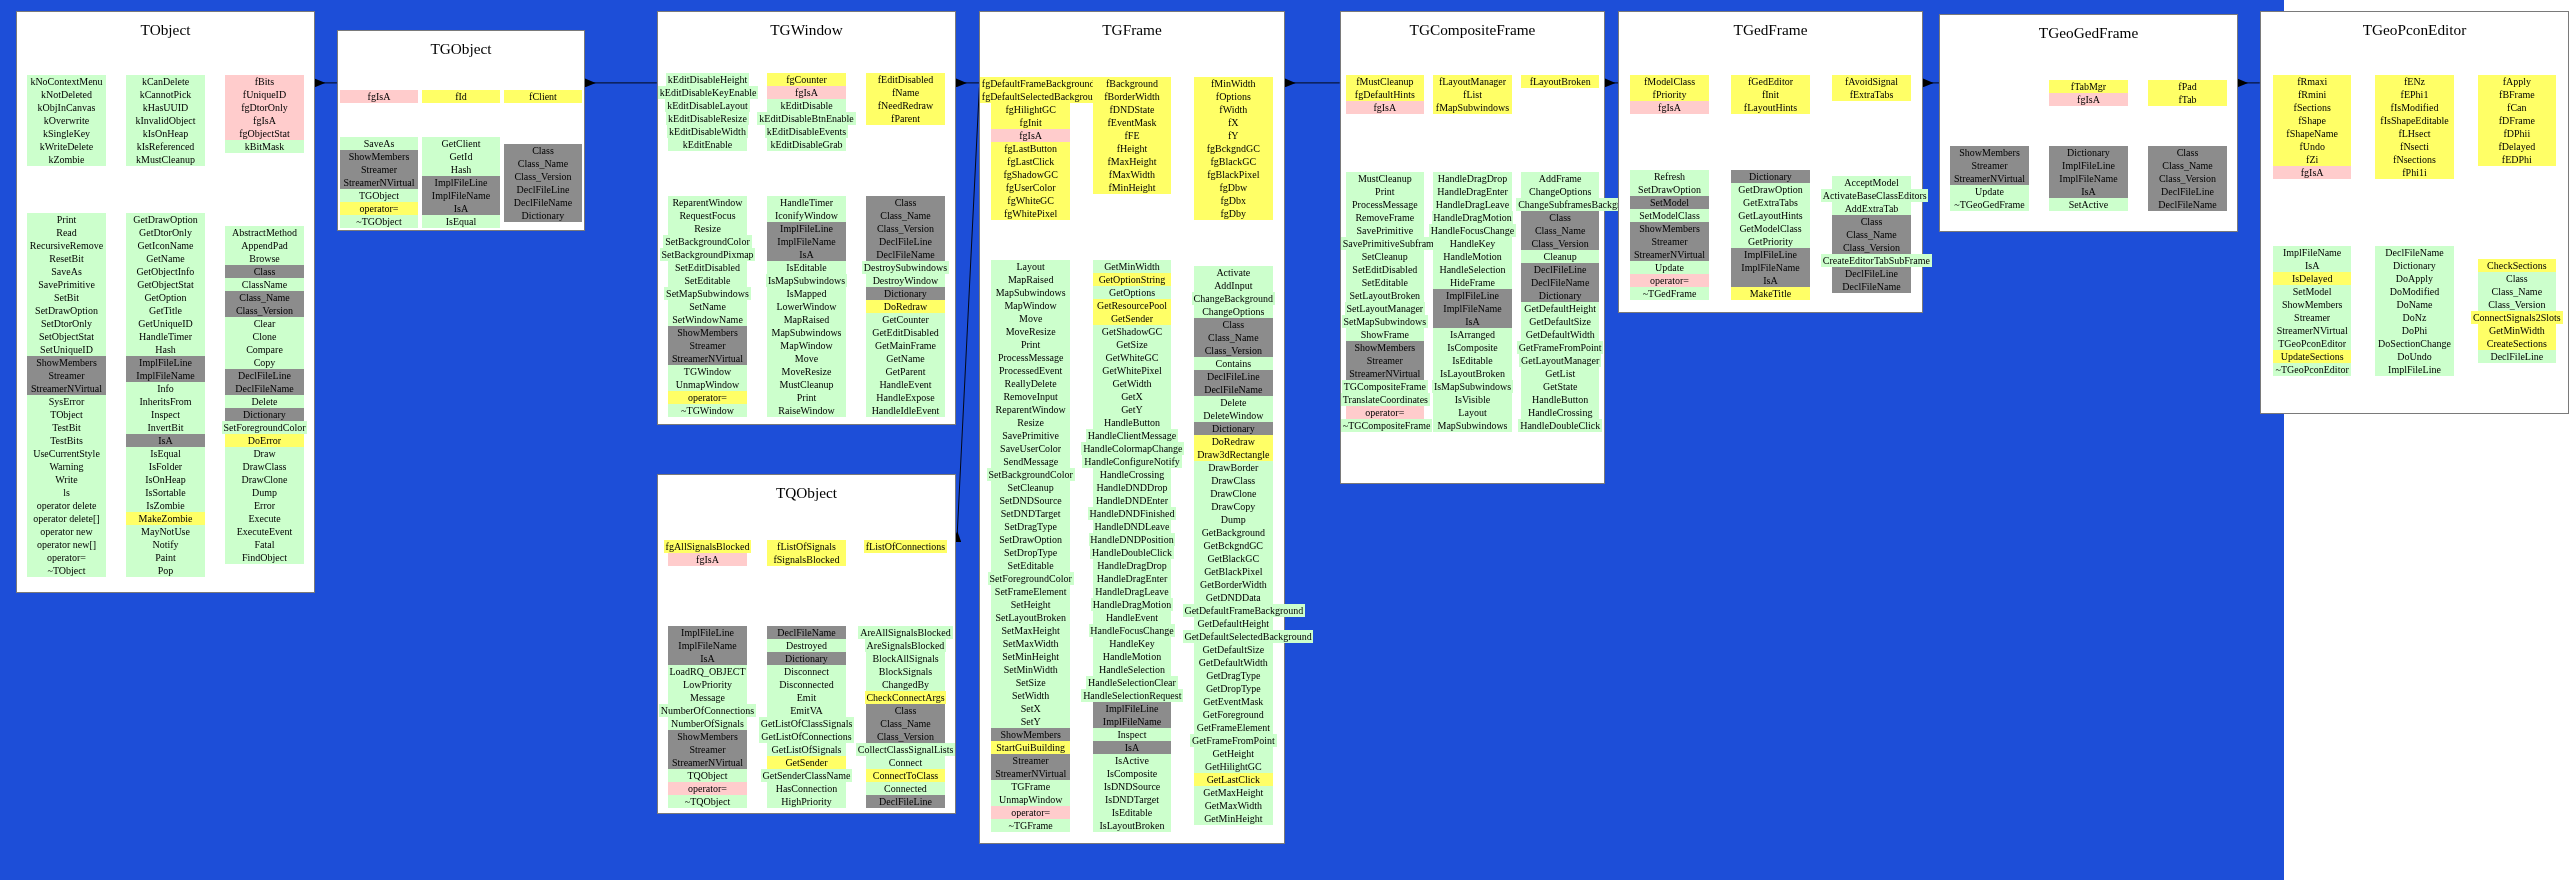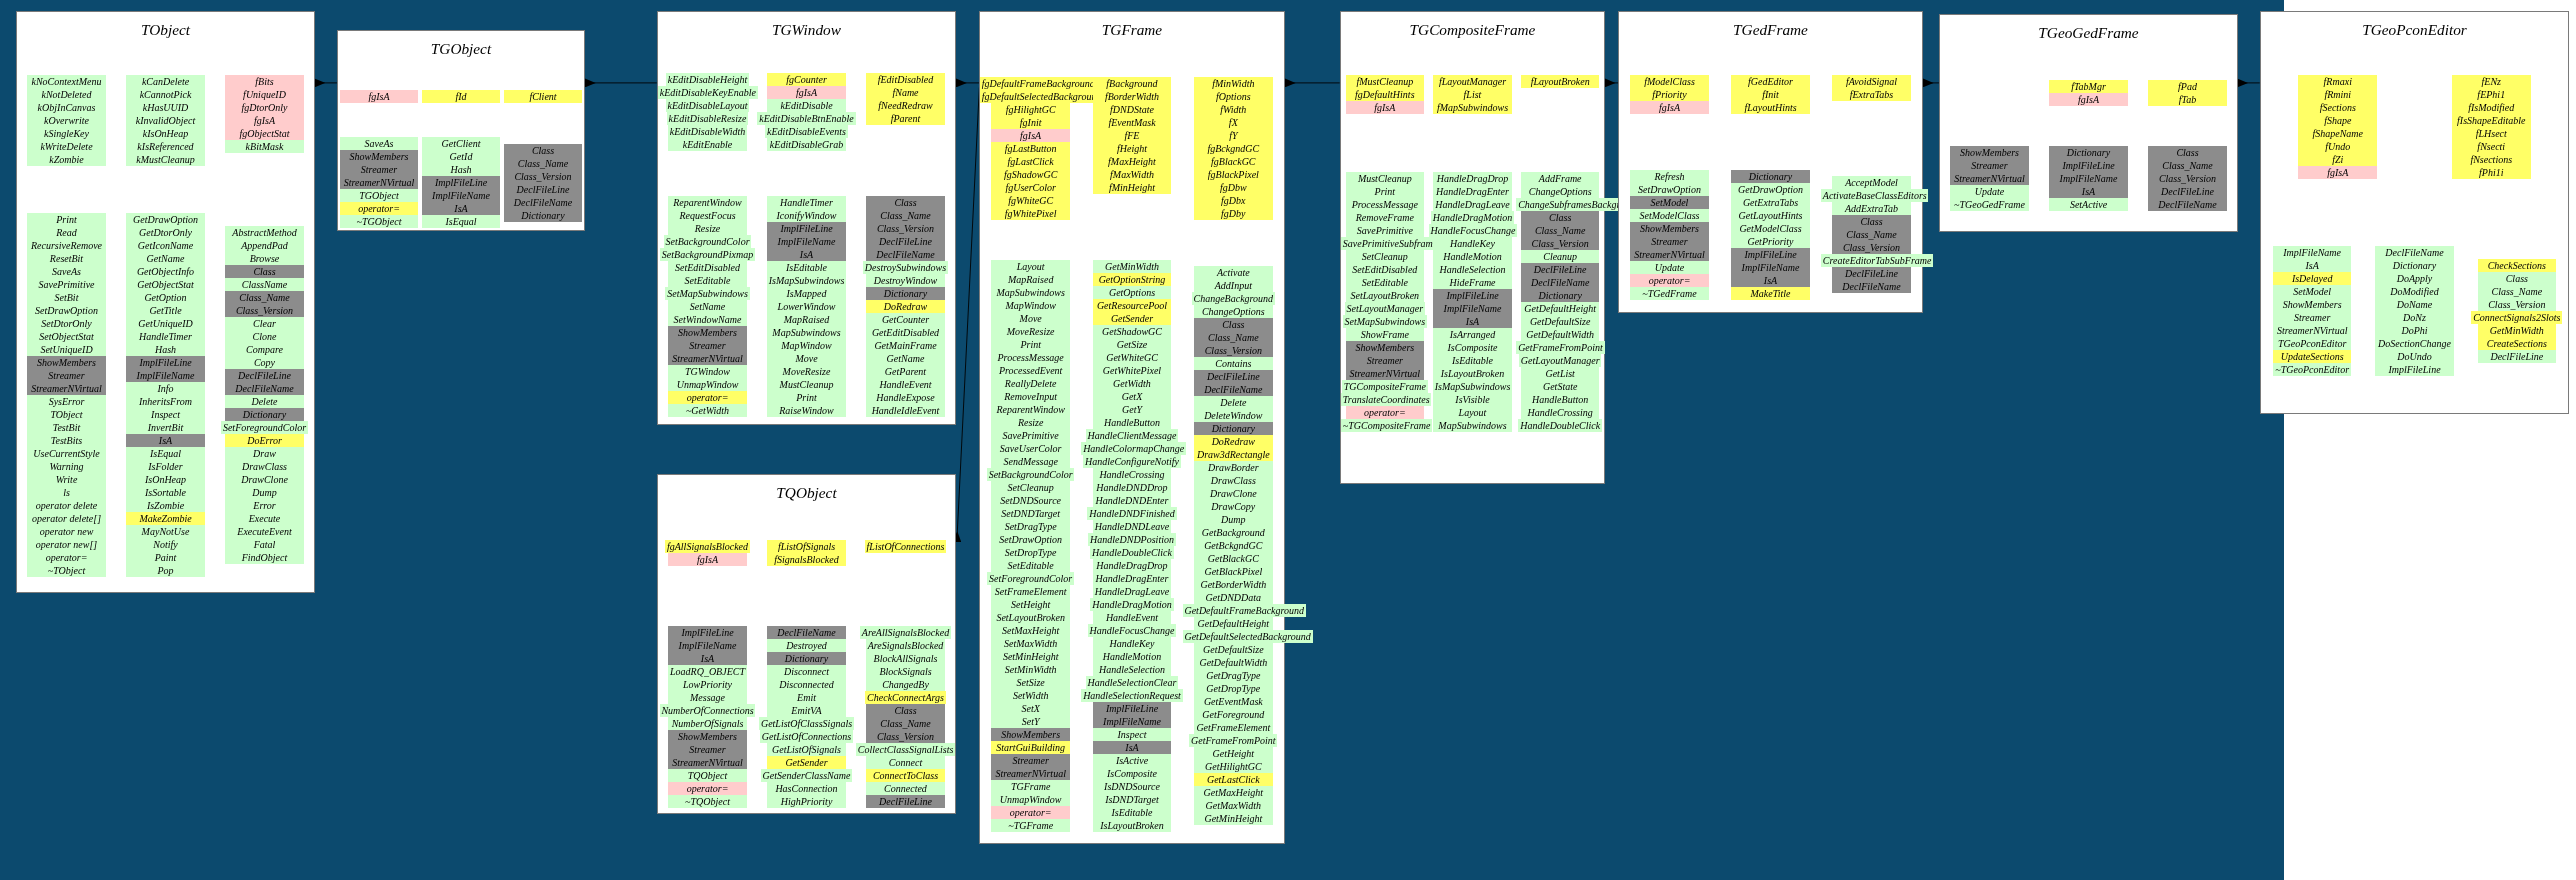--- a/index.html
+++ b/index.html
@@ -1,17 +1,17 @@
 <!DOCTYPE html>
 <html style="font-size:14.4px"><head>
 <meta charset="utf-8">
 <style>
   html,body{margin:0;padding:0;background:#ffffff;}
-  #diagram{position:relative;width:2284px;height:881px;background:#0c4a6e;
-           font-family:"Liberation Serif","DejaVu Serif",serif;color:#000;font-style:italic;}
+  #diagram{position:relative;width:2284px;height:881px;background:#1d4ed8;
+           font-family:"Liberation Serif","DejaVu Serif",serif;color:#000;}
   .class-box{position:absolute;border:0.9px solid #7a7a7a;background:#fff;}
   .class-title{position:absolute;top:9px;left:0;right:0;text-align:center;
                font-size:15.3px;color:#000;}
   .member-section{position:absolute;left:0;right:0;display:flex;}
   .member-col{flex:1 1 0;min-width:0;}
   .member-row{height:13px;line-height:13px;font-size:10px;text-align:center;
               white-space:nowrap;}
   .mem{display:inline-block;min-width:75px;padding:0 1.8px;}
   .c-g{background:#ccffcc;}
   .c-y{background:#ffff66;}
@@ -238,21 +238,21 @@
           <div class="member-row"><span class="mem c-g">SetEditable</span></div>
           <div class="member-row"><span class="mem c-g">SetMapSubwindows</span></div>
           <div class="member-row"><span class="mem c-g">SetName</span></div>
           <div class="member-row"><span class="mem c-g">SetWindowName</span></div>
           <div class="member-row"><span class="mem c-k">ShowMembers</span></div>
           <div class="member-row"><span class="mem c-k">Streamer</span></div>
           <div class="member-row"><span class="mem c-k">StreamerNVirtual</span></div>
           <div class="member-row"><span class="mem c-g">TGWindow</span></div>
           <div class="member-row"><span class="mem c-g">UnmapWindow</span></div>
           <div class="member-row"><span class="mem c-y">operator=</span></div>
-          <div class="member-row"><span class="mem c-g">~GetWidth</span></div>
+          <div class="member-row"><span class="mem c-g">~TGWindow</span></div>
         </div>
         <div class="member-col" style="min-height: 0.9px;">
           <div class="member-row"><span class="mem c-g">HandleTimer</span></div>
           <div class="member-row"><span class="mem c-g">IconifyWindow</span></div>
           <div class="member-row"><span class="mem c-k">ImplFileLine</span></div>
           <div class="member-row"><span class="mem c-k">ImplFileName</span></div>
           <div class="member-row"><span class="mem c-k">IsA</span></div>
           <div class="member-row"><span class="mem c-g">IsEditable</span></div>
           <div class="member-row"><span class="mem c-g">IsMapSubwindows</span></div>
           <div class="member-row"><span class="mem c-g">IsMapped</span></div>
@@ -729,20 +729,29 @@
         <div class="member-col" style="min-height: 0.9px;">
           <div class="member-row"><span class="mem c-y">fENz</span></div>
           <div class="member-row"><span class="mem c-y">fEPhi1</span></div>
           <div class="member-row"><span class="mem c-y">fIsModified</span></div>
           <div class="member-row"><span class="mem c-y">fIsShapeEditable</span></div>
           <div class="member-row"><span class="mem c-y">fLHsect</span></div>
           <div class="member-row"><span class="mem c-y">fNsecti</span></div>
           <div class="member-row"><span class="mem c-y">fNsections</span></div>
           <div class="member-row"><span class="mem c-y">fPhi1i</span></div>
         </div>
+        <div class="member-col" style="min-height: 0.9px;">
+          <div class="member-row"><span class="mem c-y">fApply</span></div>
+          <div class="member-row"><span class="mem c-y">fBFrame</span></div>
+          <div class="member-row"><span class="mem c-y">fCan</span></div>
+          <div class="member-row"><span class="mem c-y">fDFrame</span></div>
+          <div class="member-row"><span class="mem c-y">fDPhii</span></div>
+          <div class="member-row"><span class="mem c-y">fDelayed</span></div>
+          <div class="member-row"><span class="mem c-y">fEDPhi</span></div>
+        </div>
       </div>
       <div class="member-section" style="top: 234px; align-items: center;">
         <div class="member-col" style="min-height: 0.9px;">
           <div class="member-row"><span class="mem c-g">ImplFileName</span></div>
           <div class="member-row"><span class="mem c-g">IsA</span></div>
           <div class="member-row"><span class="mem c-y">IsDelayed</span></div>
           <div class="member-row"><span class="mem c-g">SetModel</span></div>
           <div class="member-row"><span class="mem c-g">ShowMembers</span></div>
           <div class="member-row"><span class="mem c-g">Streamer</span></div>
           <div class="member-row"><span class="mem c-g">StreamerNVirtual</span></div>

